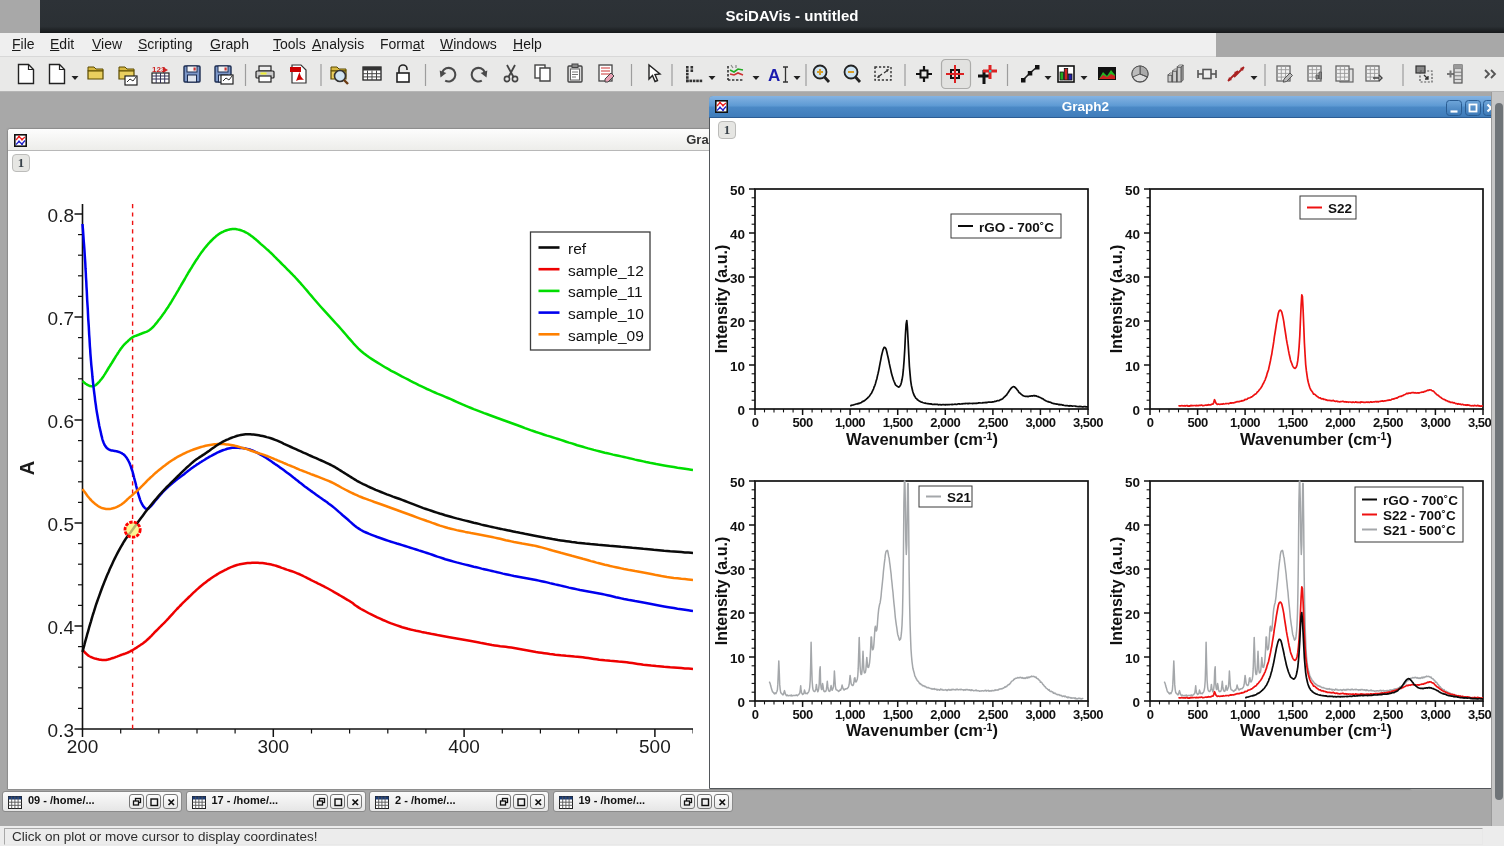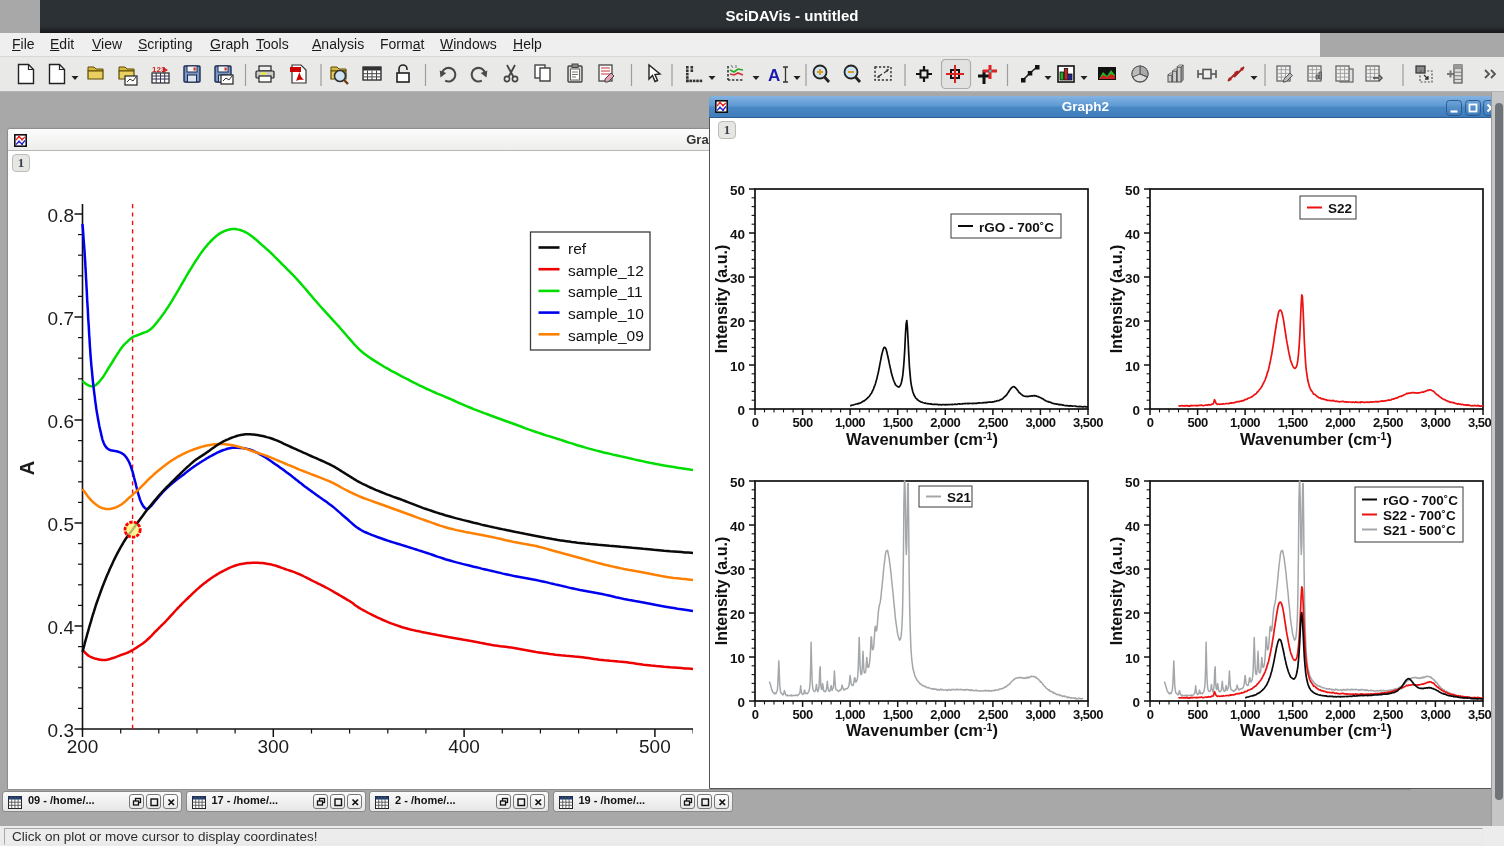--- a/index.html
+++ b/index.html
@@ -2,21 +2,21 @@
 <html><head>
 <meta charset="utf-8">
 <style>
 * { margin:0; padding:0; box-sizing:border-box; }
 html,body { width:1504px; height:846px; overflow:hidden; font-family:"Liberation Sans", sans-serif; }
 #app { position:relative; width:1504px; height:846px; background:#a8a8a8; }
 #titlebar { position:absolute; left:0; top:0; width:1504px; height:33px;
   background:linear-gradient(#2d3237 0%, #2b3034 80%, #16181a 100%);
   color:#fff; font-weight:bold; font-size:15px; text-align:center; line-height:32px;margin-left:40px; }
 #titlebar .x { position:absolute; right:9px; top:0; font-size:14px; font-weight:bold; }
-#menubar { position:absolute; left:0; top:33px; width:1320px; height:24px; background:#efefef;
+#menubar { position:absolute; left:0; top:33px; width:1216px; height:24px; background:#efefef;
   font-size:14px; color:#1a1a1a; border-bottom:1px solid #d8d8d8; }
 #menubar .mi { position:absolute; top:3px; }
 #toolbar { position:absolute; left:0; top:57px; width:1504px; height:35px;
   background:#e9e9e8; border-bottom:1px solid #b5b5b5; }
 #mdi { position:absolute; left:0; top:92px; width:1504px; height:735px; background:#a8a8a8; overflow:hidden; }
 .win1 { position:absolute; left:7px; top:36px; width:1404px; height:662px;
   background:#fff; border:1px solid #8e8e8e; border-radius:3px 3px 0 0; box-shadow:0 0 0 1px #9c9c9c33; }
 .win1 .tbar { position:absolute; left:0; top:0; width:100%; height:22px;
   background:linear-gradient(#fdfdfd, #ededea); border-bottom:1px solid #b8b8b8; border-radius:3px 3px 0 0;
   font-weight:bold; font-size:13px; color:#333; text-align:center; line-height:22px; }
@@ -49,21 +49,21 @@
 </head>
 <body>
 <div id="app">
   <div id="titlebar">SciDAVis - untitled<span class="x">✕</span></div>
   <div id="menubar">
       <span class="mi" style="left:12px"><u>F</u>ile</span>
       <span class="mi" style="left:50px"><u>E</u>dit</span>
       <span class="mi" style="left:92px"><u>V</u>iew</span>
       <span class="mi" style="left:138px"><u>S</u>cripting</span>
       <span class="mi" style="left:210px"><u>G</u>raph</span>
-      <span class="mi" style="left:256px"><u>T</u>ools</span>
+      <span class="mi" style="left:273px"><u>T</u>ools</span>
       <span class="mi" style="left:312px"><u>A</u>nalysis</span>
       <span class="mi" style="left:380px">Form<u>a</u>t</span>
       <span class="mi" style="left:440px"><u>W</u>indows</span>
       <span class="mi" style="left:513px"><u>H</u>elp</span>
     </div>
   <div id="toolbar">
       <svg width="1504" height="35" style="position:absolute;left:0;top:0">
         <path d="M18.5 7.5 h10 l5 5 v14 h-15 z" fill="#fff" stroke="#222" stroke-width="1.4"></path>
         <path d="M28.5 7.5 v5 h5" fill="none" stroke="#222" stroke-width="1.2"></path>
         <path d="M49.5 7.5 h10 l5 5 v14 h-15 z" fill="#fff" stroke="#222" stroke-width="1.4"></path>

